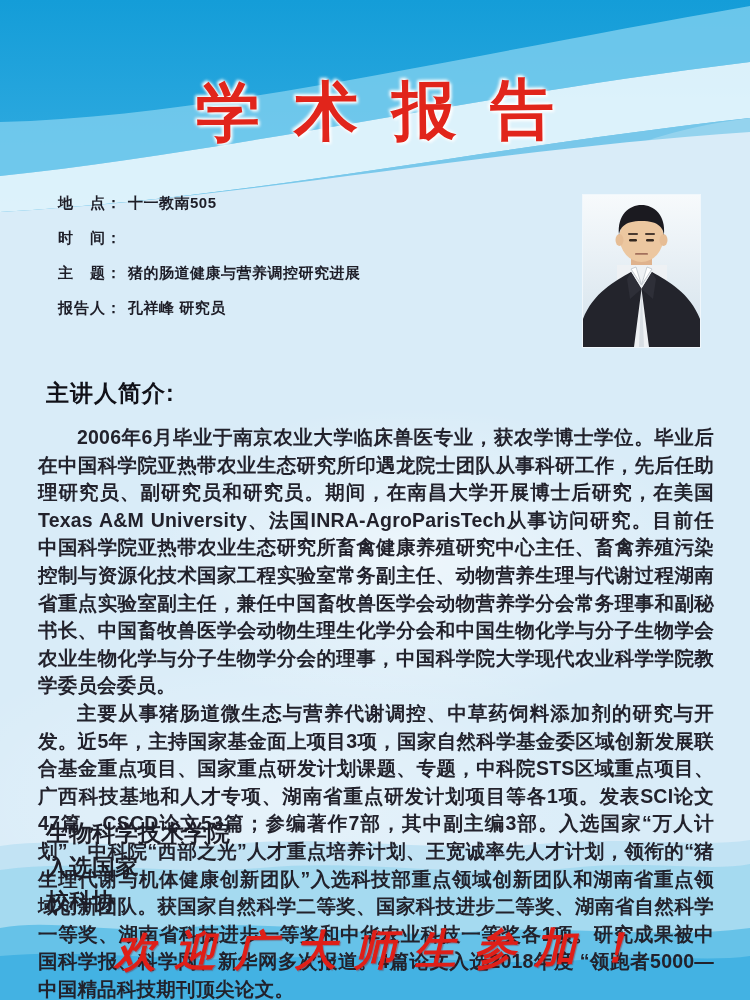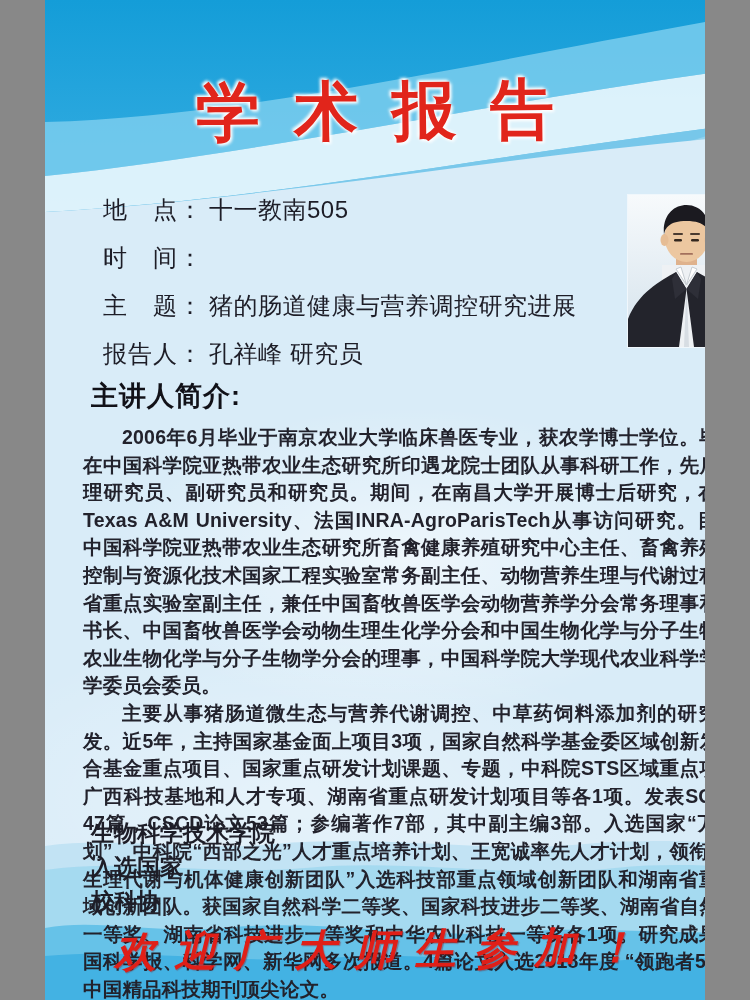--- a/index.html
+++ b/index.html
@@ -1,45 +1,45 @@
 <!DOCTYPE html>
 <html><head>
 <meta charset="utf-8">
 <style>
   html,body{margin:0;padding:0;background:#888;}
   .page{
-    position:relative;width:660px;height:1000px;overflow:hidden;
+    position:relative;width:750px;height:1000px;overflow:hidden;
     margin:0 auto;
     font-family:"Liberation Sans","DejaVu Sans",sans-serif;
     background:
       radial-gradient(ellipse 420px 220px at 55% 56%, rgba(255,255,255,.55), rgba(255,255,255,0) 70%),
       radial-gradient(ellipse 520px 240px at 38% 80%, rgba(255,255,255,.35), rgba(255,255,255,0) 70%),
       #d9ecf8;
   }
   .top-waves{position:absolute;top:0;left:0;width:750px;height:232px;display:block;}
   .bottom-waves{position:absolute;bottom:0;left:0;width:750px;height:190px;display:block;}
 
   .title{
     position:absolute;top:76px;left:0;width:100%;text-align:center;
     font-size:64px;font-weight:900;color:#e1251b;
     letter-spacing:34px;text-indent:34px;line-height:1.1;
     transform:rotate(-0.6deg);
     text-shadow:0 0 2px #fff,0 0 4px rgba(255,255,255,.95),2px 2px 3px rgba(255,255,255,.85),-2px -2px 3px rgba(255,255,255,.85);
     z-index:2;
   }
 
   .info{position:absolute;left:58px;top:194px;z-index:2;}
-  .info-row{display:flex;align-items:baseline;font-size:24px;font-weight:400;color:#1d1d27;margin-bottom:16px;white-space:nowrap;}
+  .info-row{display:flex;align-items:baseline;font-size:15px;font-weight:700;color:#1d1d27;margin-bottom:16px;white-space:nowrap;}
   .info-label{letter-spacing:1px;}
   .info-value{margin-left:6px;letter-spacing:0.5px;}
 
   .photo{position:absolute;left:583px;top:195px;width:117px;height:152px;z-index:2;box-shadow:0 0 0 1px rgba(255,255,255,.6);}
   .photo svg{display:block;width:100%;height:100%;}
 
-  .profile-heading{position:absolute;left:46px;top:378px;font-size:27px;font-weight:900;color:#111118;letter-spacing:1px;z-index:2;}
+  .profile-heading{position:absolute;left:46px;top:378px;font-size:23px;font-weight:900;color:#111118;letter-spacing:1px;z-index:2;}
   .profile-body{
     position:absolute;left:38px;top:424px;width:676px;z-index:2;
     font-size:19.5px;line-height:27.6px;font-weight:700;color:#22222c;
     text-align:justify;letter-spacing:0.2px;
   }
   .profile-body p{margin:0;text-indent:2em;}
 
   .organizer{position:absolute;left:46px;top:816px;display:flex;align-items:flex-start;font-size:23px;font-weight:700;color:#1d1d27;z-index:2;}
   .organizer-label{white-space:nowrap;}
   .organizer-items{}

